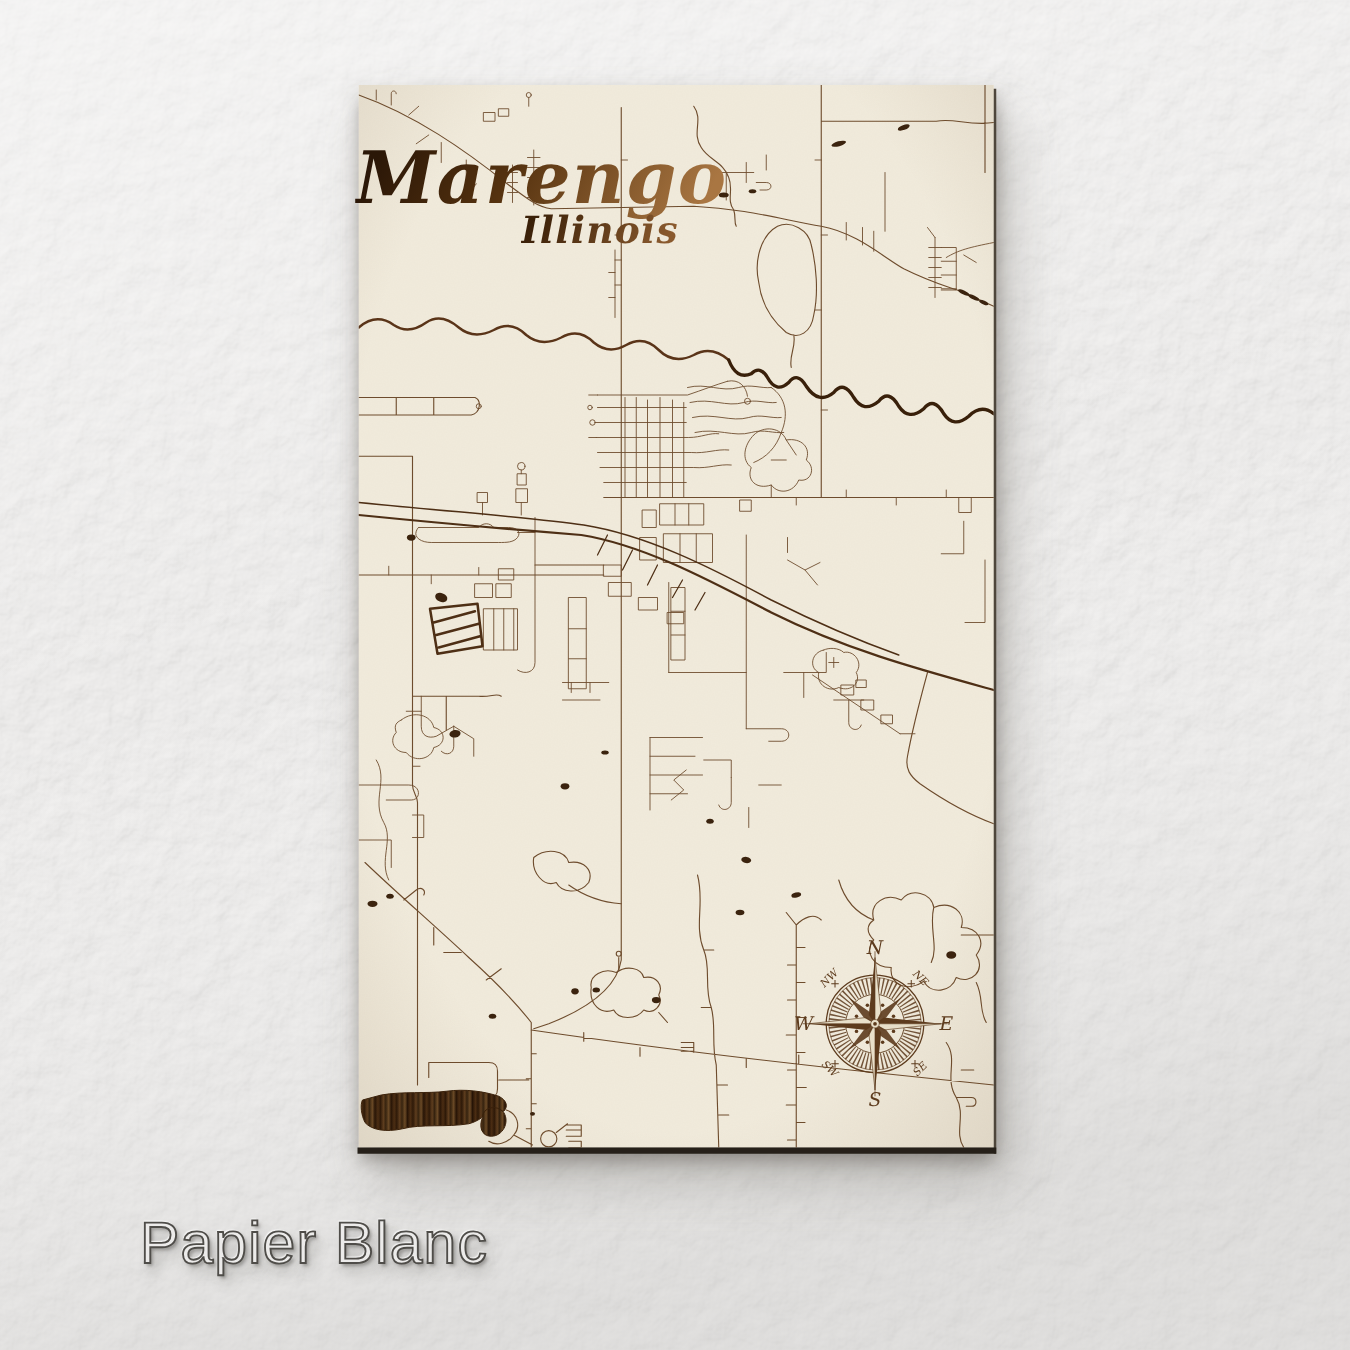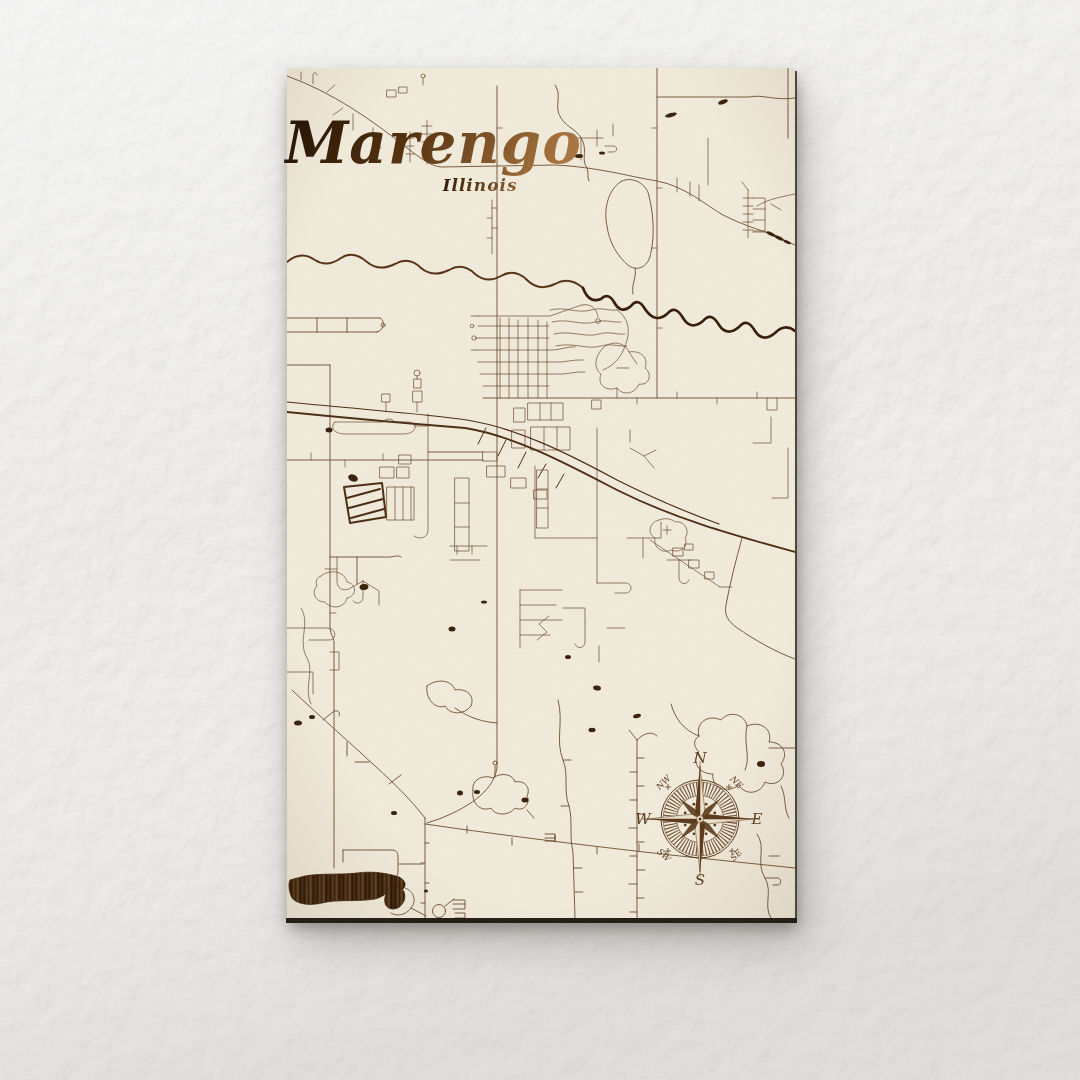--- a/index.html
+++ b/index.html
@@ -28,21 +28,21 @@
     position:absolute;left:146px;top:78px;transform:translate(-50%,-55%);
     font-family:"DejaVu Serif",serif;font-style:italic;font-weight:bold;
     font-size:58px;letter-spacing:1px;white-space:nowrap;
     color:#4a2c12;
     background-image:linear-gradient(118deg,var(--title-ink-dark,#2b1707) 8%,#55320f 42%,var(--title-ink-light,#a97642) 92%);
     -webkit-background-clip:text;background-clip:text;-webkit-text-fill-color:transparent;
   }
   .map-subtitle{
     position:absolute;left:193px;top:117px;transform:translate(-50%,-50%);
     font-family:"DejaVu Serif",serif;font-style:italic;font-weight:bold;
-    font-size:17px;letter-spacing:1px;white-space:nowrap;
+    font-size:30px;letter-spacing:1px;white-space:nowrap;
     color:#5d3a1a;
     background-image:linear-gradient(118deg,#3a2008 10%,#8a5a2e 90%);
     -webkit-background-clip:text;background-clip:text;-webkit-text-fill-color:transparent;
   }
   .finish-label{
     position:absolute;left:112px;top:966px;
     font-size:47px;letter-spacing:1px;white-space:nowrap;
     color:var(--label-fill,#ecebea);
     -webkit-text-stroke:1.5px var(--label-outline,#4f4d49);
     text-shadow:-1px -1px 1px rgba(255,255,255,.75),
@@ -210,14 +210,15 @@
         <text class="cl2" x="377" y="790" transform="rotate(45 377 787)">SW</text>
       </g>
 
       <rect width="508" height="850" fill="url(#vig)"></rect>
     </svg>
 
     <div class="map-title">Marengo</div>
     <div class="map-subtitle">Illinois</div>
   </div>
 
+  <div class="finish-label">Papier Blanc</div>
 
 </div>
 
 </body></html>

